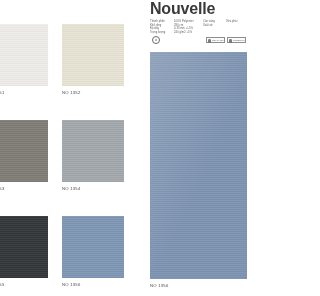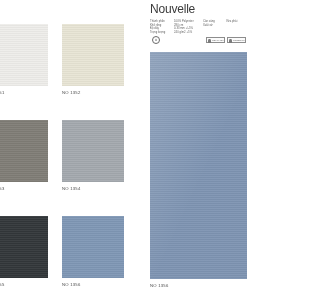--- a/index.html
+++ b/index.html
@@ -73,22 +73,22 @@
 
   
   #header {
     position: absolute;
     left: 150px;
     top: 1px;
     width: 97px;
   }
 
   #product-title {
-    font-size: 12px;
-    font-weight: 400;
+    font-size: 16px;
+    font-weight: 700;
     letter-spacing: -0.2px;
     color: #3a3a3a;
     line-height: 16px;
     margin: 0;
   }
 
   #spec-table {
     margin-top: 3px;
     display: flex;
     gap: 4px;

